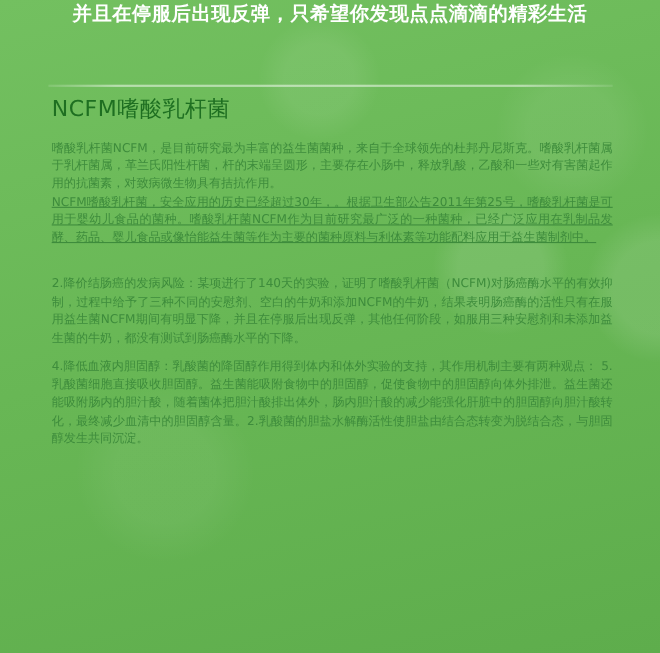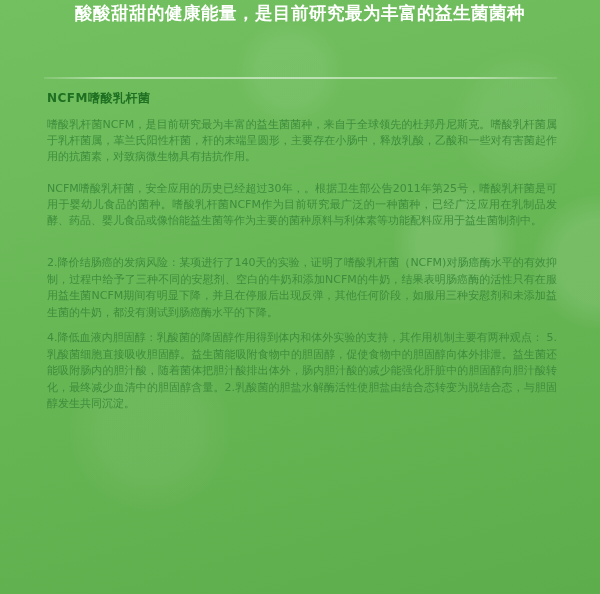--- a/index.html
+++ b/index.html
@@ -50,46 +50,46 @@
 
   .content {
     position: absolute;
     top: 86px;
     left: 47px;
     width: 510px;
   }
   .section-heading {
     margin: 0;
     color: #1e6f21;
-    font-size: 12px;
+    font-size: 20px;
     line-height: 24px;
-    font-weight: 700;
+    font-weight: 400;
     letter-spacing: 0.5px;
   }
   .body-text {
     margin: 0;
     color: #3e8c3c;
     font-size: 11px;
     line-height: 16px;
     text-align: justify;
   }
-  .section-intro .body-text { margin-top: 7px; }
-  .section-intro .body-text + .body-text { margin-top: 16px; }
+  .section-intro .body-text { margin-top: 17px; }
+  .section-intro .body-text + .body-text { margin-top: 1px; text-decoration: underline; }
 
   .section-health { margin-top: 26px; }
   .section-health .body-text { line-height: 16.5px; margin-top: 9px; }
   .section-health .body-text + .body-text { }
 </style>
 </head>
 <body>
 
 <div class="page">
 
   <div class="header">
-    <div class="subtitle">酸酸甜甜的健康能量，是目前研究最为丰富的益生菌菌种</div>
+    <div class="subtitle">并且在停服后出现反弹，只希望你发现点点滴滴的精彩生活</div>
   </div>
 
   <div class="divider"></div>
 
   <div class="content">
 
     <section class="section-intro">
       <h2 class="section-heading">NCFM嗜酸乳杆菌</h2>
       <p class="body-text">嗜酸乳杆菌NCFM，是目前研究最为丰富的益生菌菌种，来自于全球领先的杜邦丹尼斯克。嗜酸乳杆菌属于乳杆菌属，革兰氏阳性杆菌，杆的末端呈圆形，主要存在小肠中，释放乳酸，乙酸和一些对有害菌起作用的抗菌素，对致病微生物具有拮抗作用。</p>
       <p class="body-text">NCFM嗜酸乳杆菌，安全应用的历史已经超过30年，。根据卫生部公告2011年第25号，嗜酸乳杆菌是可用于婴幼儿食品的菌种。嗜酸乳杆菌NCFM作为目前研究最广泛的一种菌种，已经广泛应用在乳制品发酵、药品、婴儿食品或像怡能益生菌等作为主要的菌种原料与利体素等功能配料应用于益生菌制剂中。</p>

